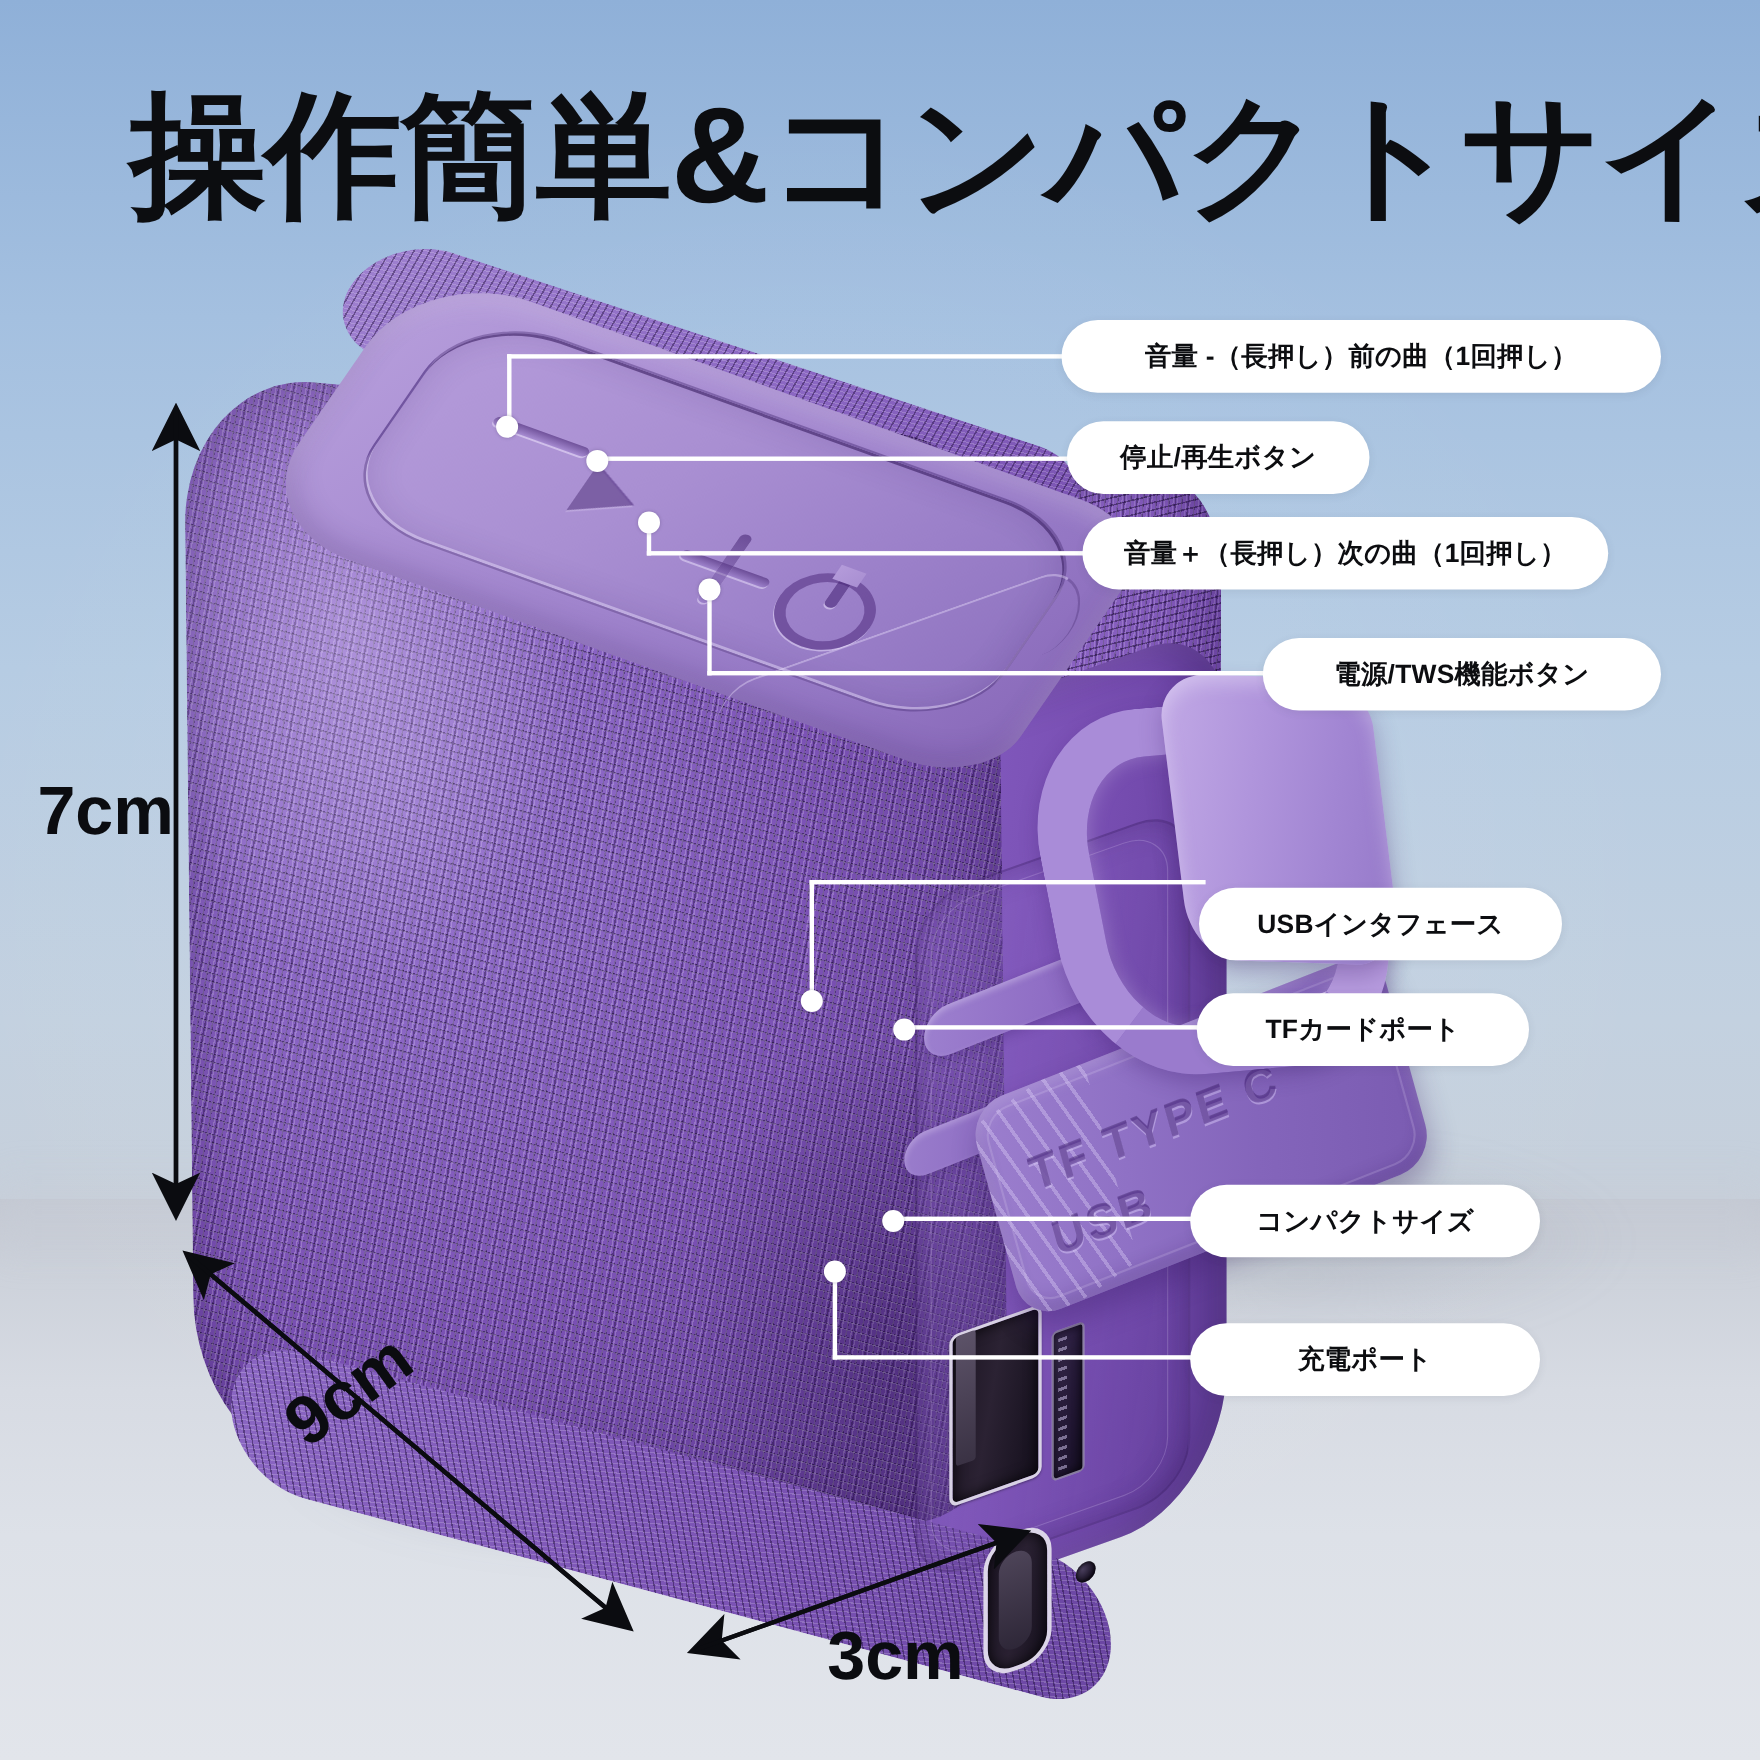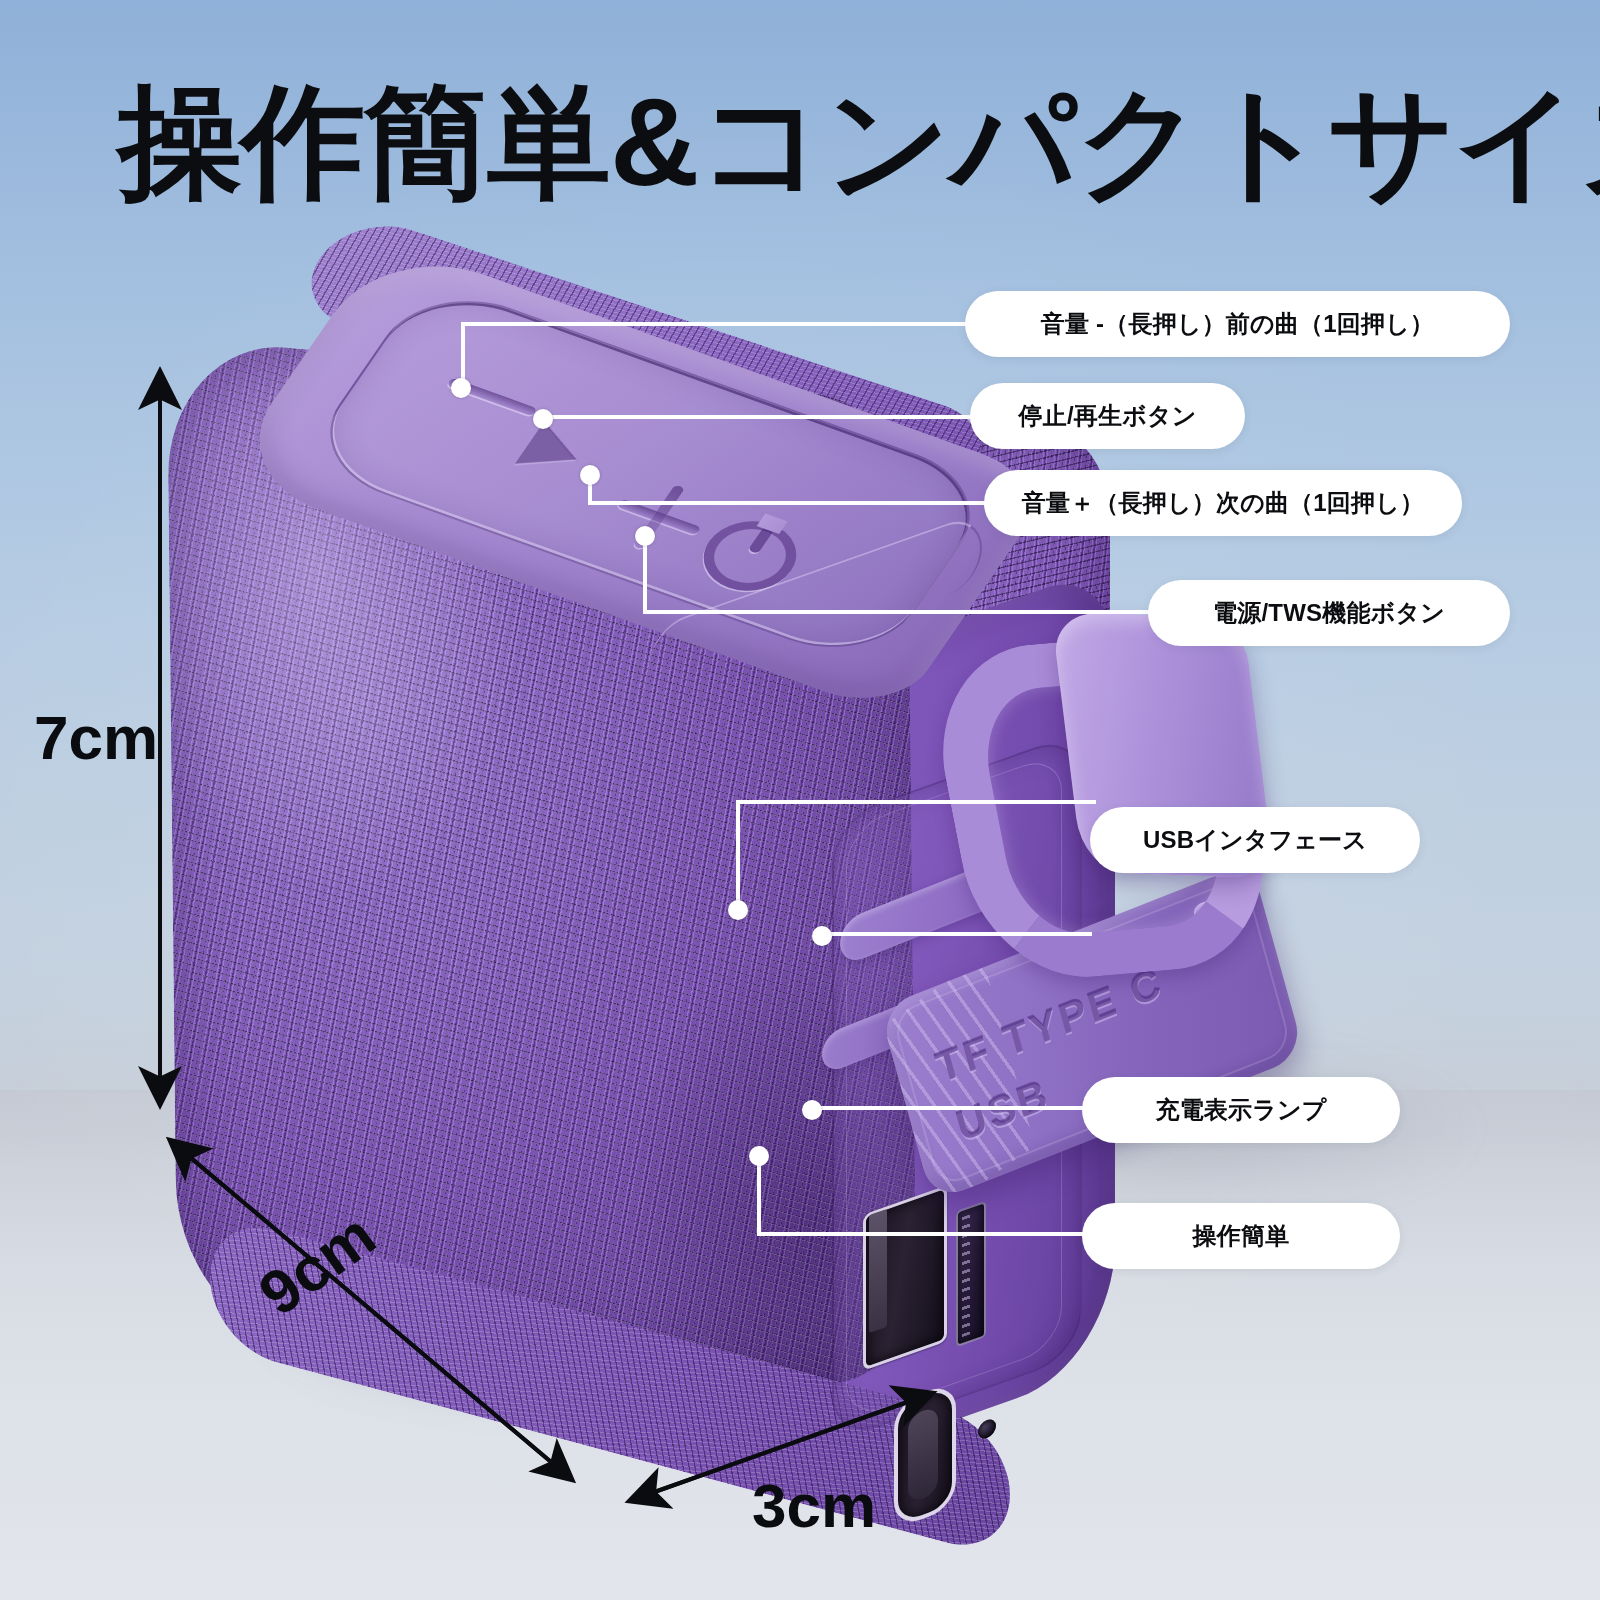--- a/index.html
+++ b/index.html
@@ -361,22 +361,25 @@
     </div>
 
   <div class="pill" style="left:1148px;top:580px;width:362px;">
       <span>電源/TWS機能ボタン</span>
     </div>
 
   <div class="pill" style="left:1090px;top:807px;width:330px;">
       <span>USBインタフェース</span>
     </div>
 
+  <div class="pill" style="left:1088px;top:903px;width:302px;">
+      <span>TFカードポート</span>
+    </div>
 
   <div class="pill" style="left:1082px;top:1077px;width:318px;">
-      <span>充電表示ランプ</span>
+      <span>コンパクトサイズ</span>
     </div>
 
   <div class="pill" style="left:1082px;top:1203px;width:318px;">
-      <span>操作簡単</span>
+      <span>充電ポート</span>
     </div>
 
 </div>
 
 </body></html>

